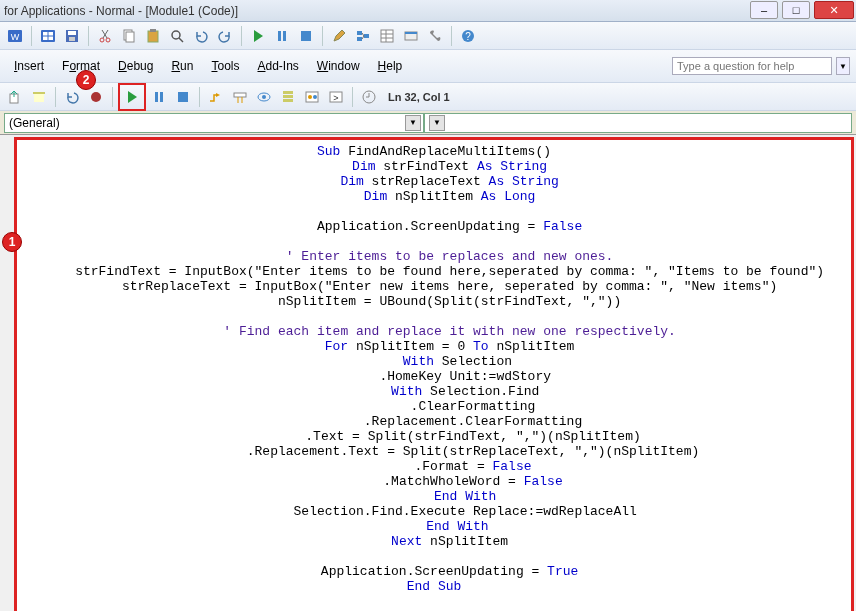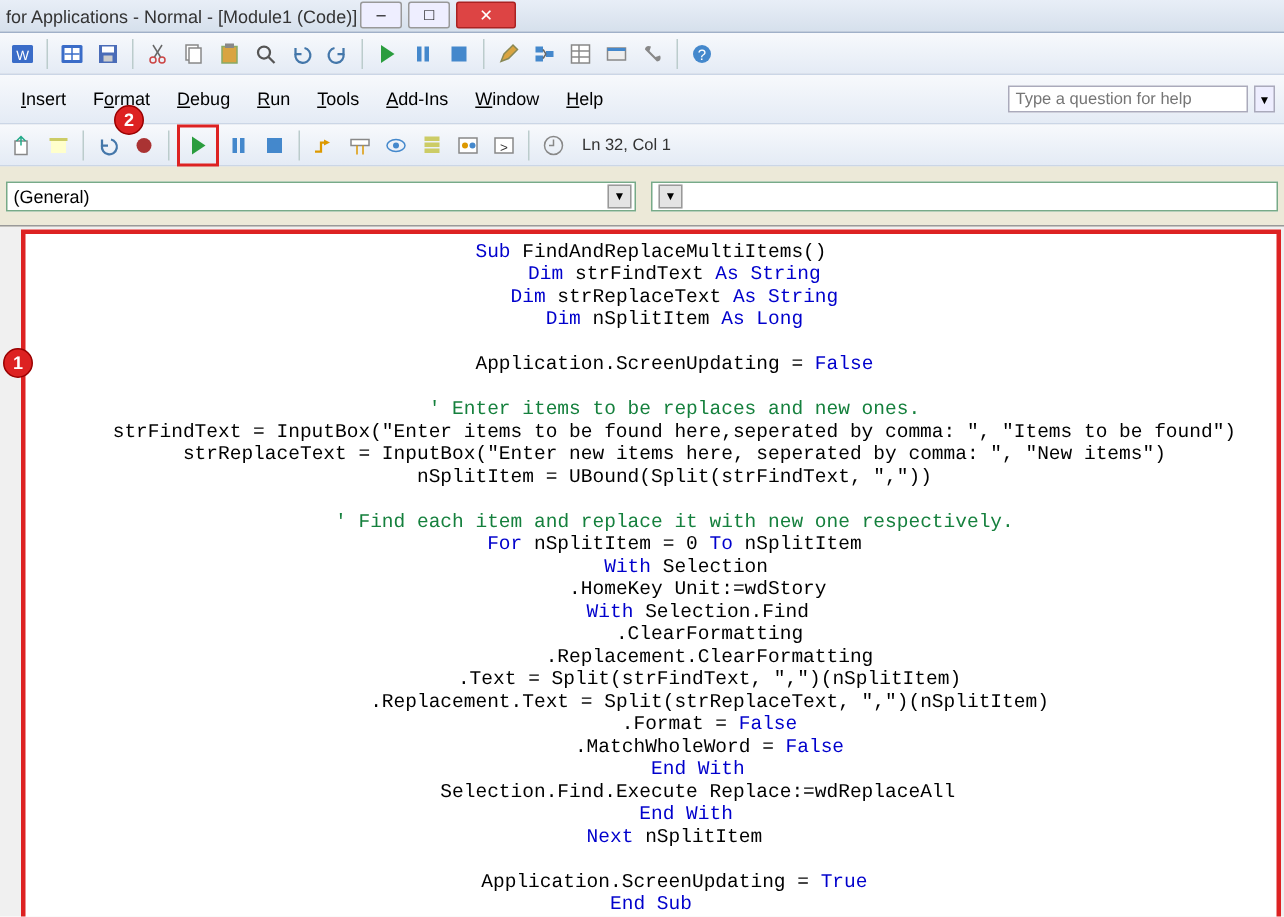--- a/index.html
+++ b/index.html
@@ -10,20 +10,21 @@
     width: 856px;
     height: 611px;
     overflow: hidden;
     position: relative;
   }
   .title-bar {
     background: linear-gradient(#e8eef7,#d6e0ec);
     height: 22px;
     display: flex;
     align-items: center;
+    justify-content: space-between;
     border-bottom: 1px solid #a0b0c8;
     padding: 0 0 0 4px;
   }
   .title-text { color: #333; font-size: 12px; }
   .win-btns { display:flex; height:100%; }
   .win-btn {
     width: 28px; height: 18px; margin: 1px 2px;
     display:flex;align-items:center;justify-content:center;
     font-size:11px;border:1px solid #999;border-radius:2px;background:#eef;
   }
@@ -64,26 +65,26 @@
     display:flex;align-items:center;
     border-bottom:1px solid #cbd6e6;
     padding:0 4px;
     gap:2px;
   }
   .run-highlight {
     border:2px solid #d22;
     padding:1px;
     display:flex;align-items:center;justify-content:center;
   }
-  .status-ln { margin-left:6px;font-size:11px;color:#333;}
+  .status-ln { margin-left:6px;font-size:11px;color:#333;font-weight:bold;}
   .dropdown-row {
     background:#ece9d8;
-    height:40px;
+    height:24px;
     display:flex;align-items:center;
-    padding:2px 4px;gap:10px;
+    padding:2px 4px;gap:0;
     border-bottom:1px solid #999;
   }
   .dd {
     height:20px;border:1px solid #7a8;background:#fff;
     display:flex;align-items:center;justify-content:space-between;
     padding:0 2px 0 4px;font-size:12px;
   }
   .dd-left { flex:0 0 420px;}
   .dd-right { flex:1;}
   .dd-arrow {
@@ -101,21 +102,21 @@
   }
   .code-area {
     font-family: Consolas, "Courier New", monospace;
     font-size: 13px;
     line-height: 15px;
     padding: 4px 6px;
     white-space: pre;
     color:#000;
   }
   .kw-blue { color:#0000cc; }
-  .kw-green { color:#15803d; }
+  .kw-green { color:#4c1d95; }
   .badge {
     position:absolute;
     width:20px;height:20px;border-radius:50%;
     background:#d22;color:#fff;font-weight:bold;
     display:flex;align-items:center;justify-content:center;
     font-size:12px;border:1px solid #900;
     z-index:10;
   }
   .badge1 { left:2px; top:232px;}
   .badge2 { left:76px; top:70px;}

